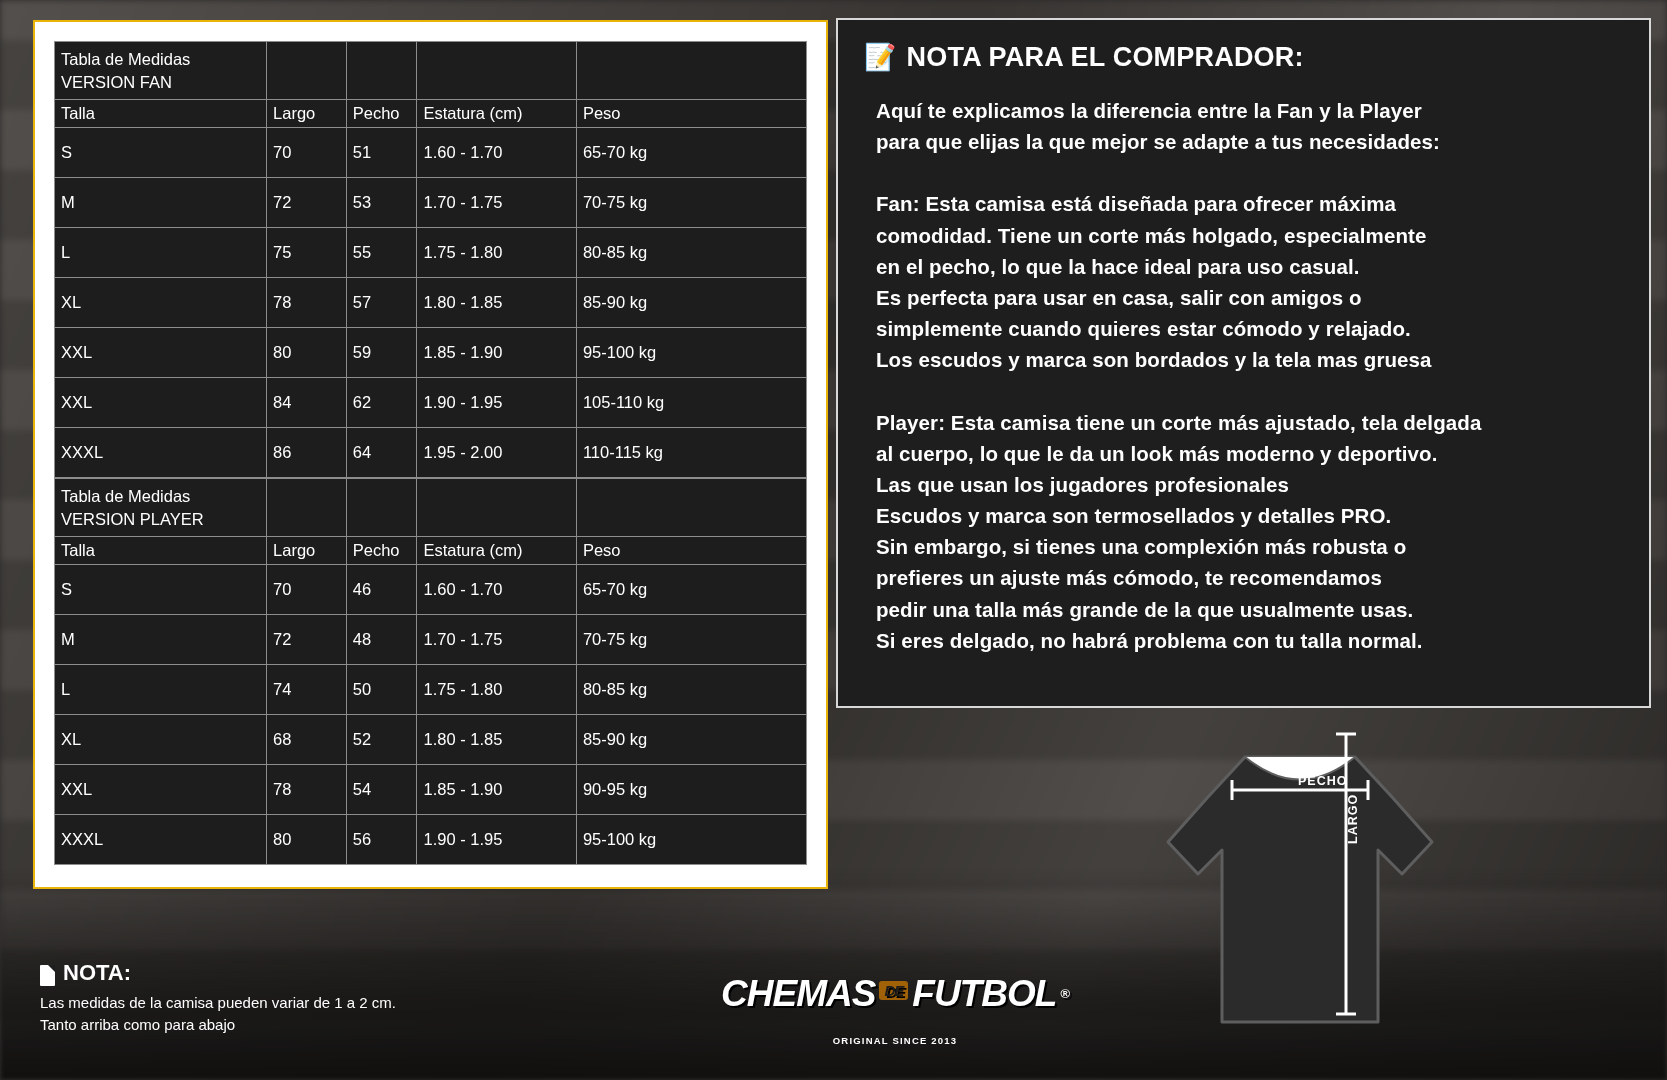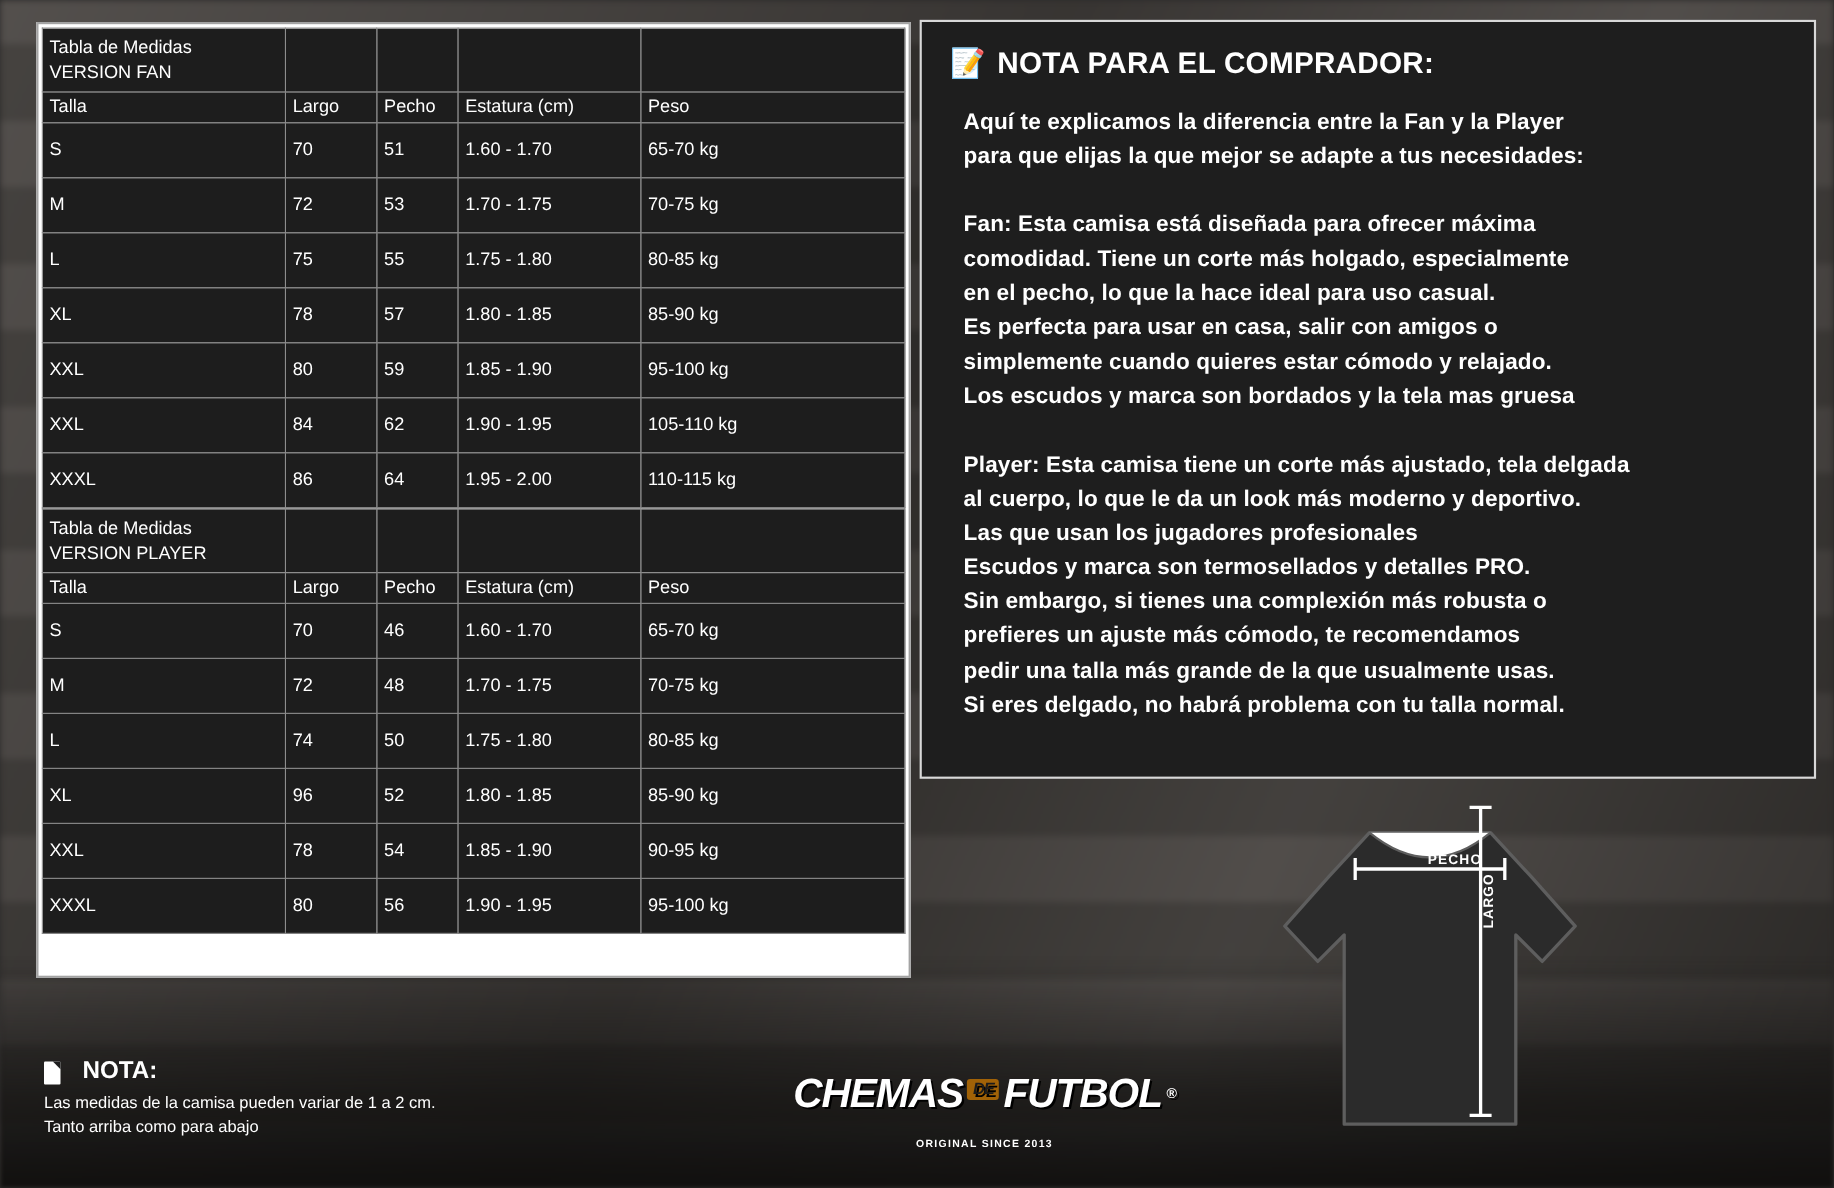--- a/index.html
+++ b/index.html
@@ -28,22 +28,22 @@
     background: linear-gradient(180deg, rgba(20,19,18,0.0) 0%, rgba(20,19,18,0.75) 60%, rgba(15,14,13,0.95) 100%);
     filter: blur(2px);
   }
 
   
   .tables-panel {
     position: absolute;
     left: 33px; top: 20px;
     width: 795px; height: 869px;
     background: #ffffff;
-    border: 2px solid #a3a3a3;
-    padding: 3px;
+    border: 2px solid #eab308;
+    padding: 19px;
   }
   table.sizes {
     width: 100%;
     border-collapse: collapse;
     table-layout: fixed;
   }
   table.sizes td, table.sizes th {
     border: 1px solid #8d8d8d;
     color: #ffffff;
     font-size: 16.5px;
@@ -107,21 +107,21 @@
   }
 
   
   .bottom-note {
     position: absolute;
     left: 40px; top: 960px;
     color: #ffffff;
   }
   .bottom-note-title {
     font-size: 22px; font-weight: bold;
-    display: flex; align-items: center; gap: 20px;
+    display: flex; align-items: center; gap: 8px;
     margin-bottom: 6px;
   }
   .bottom-note-text {
     font-size: 15px; font-weight: normal; line-height: 1.45;
     white-space: pre-wrap;
   }
   .note-doc-icon {
     display:inline-block; width: 15px; height: 21px;
     background: #ffffff; border-radius: 1px;
     position: relative; top: 2px;
@@ -297,21 +297,21 @@
       </tr>
       <tr class="data-row row-a">
         <td>L</td>
         <td>74</td>
         <td>50</td>
         <td>1.75 - 1.80</td>
         <td>80-85 kg</td>
       </tr>
       <tr class="data-row row-b">
         <td>XL</td>
-        <td>96</td>
+        <td>68</td>
         <td>52</td>
         <td>1.80 - 1.85</td>
         <td>85-90 kg</td>
       </tr>
       <tr class="data-row row-a">
         <td>XXL</td>
         <td>78</td>
         <td>54</td>
         <td>1.85 - 1.90</td>
         <td>90-95 kg</td>

